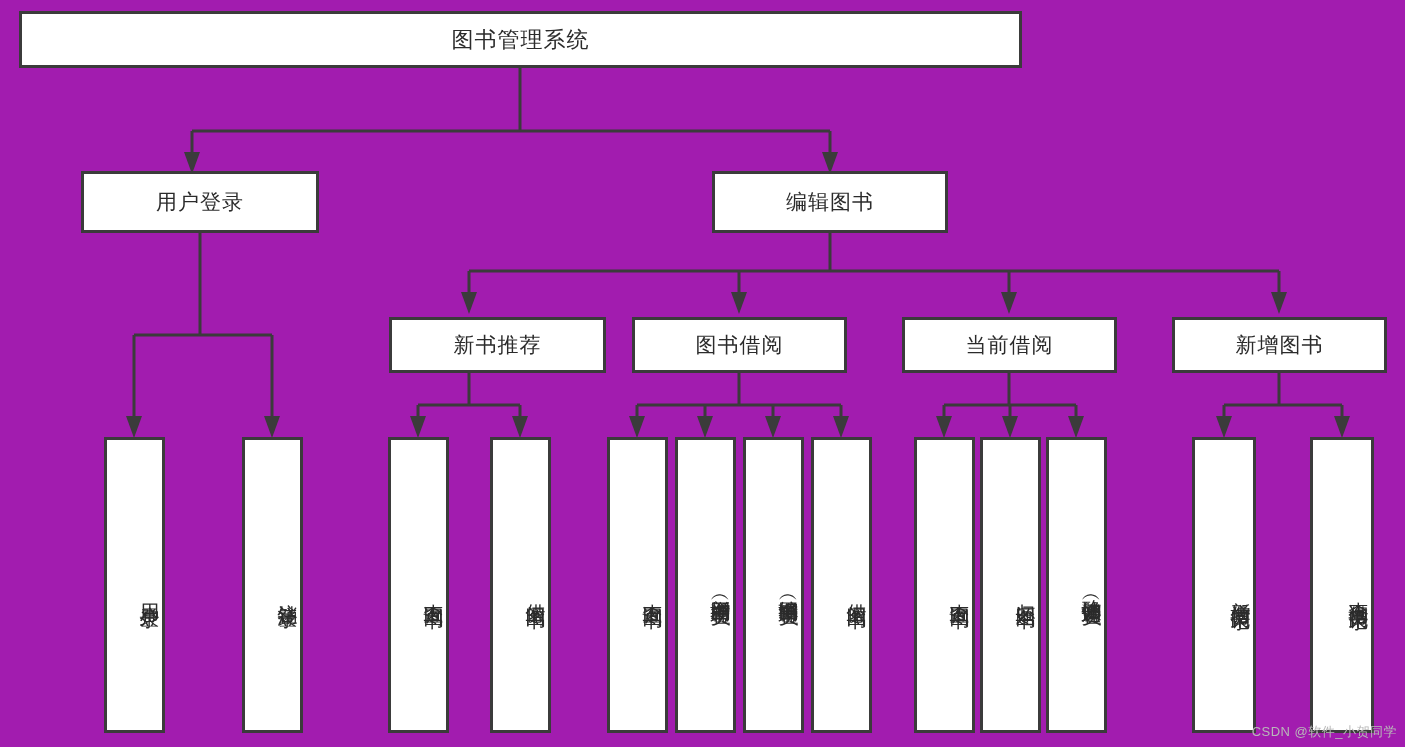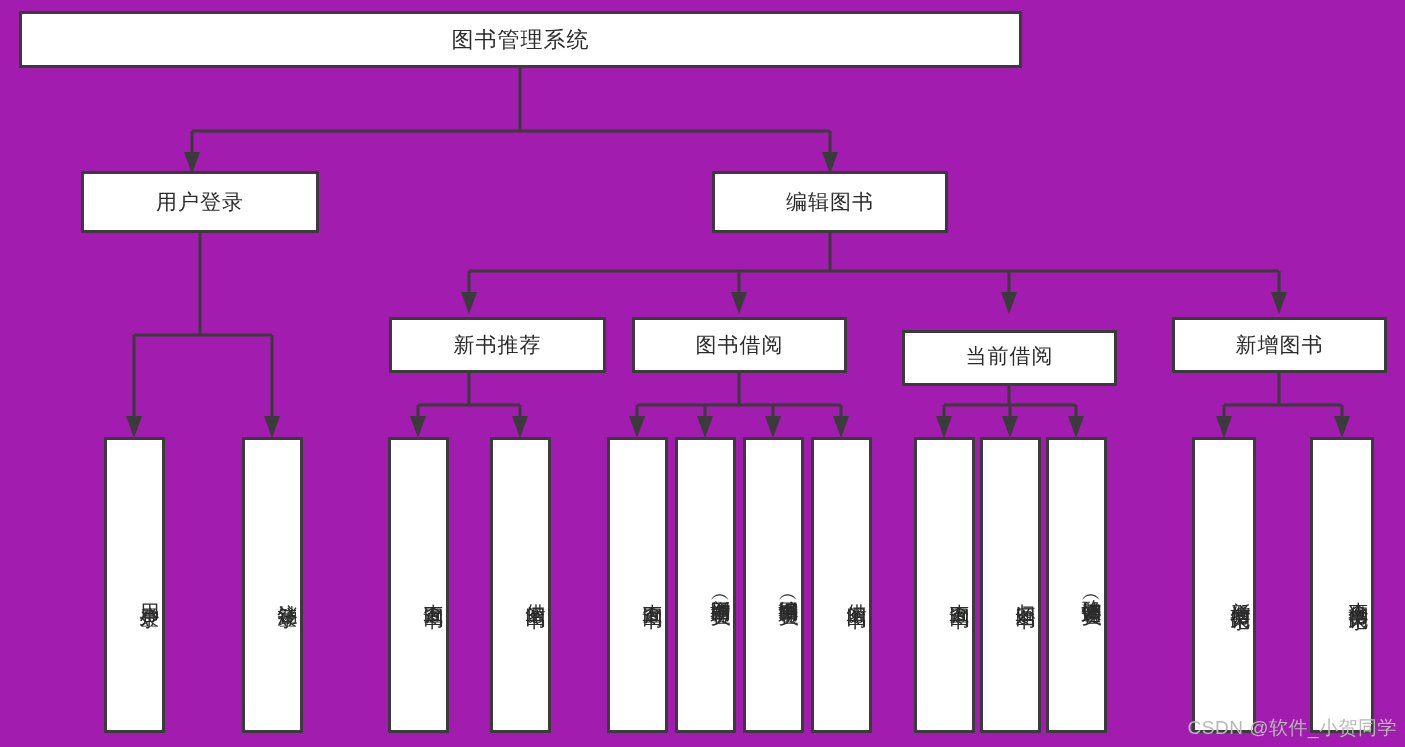--- a/index.html
+++ b/index.html
@@ -52,21 +52,21 @@
     padding-top: 6px;
     letter-spacing: 1px;
   }
   .node.root {
     font-size: 22px;
   }
   #watermark {
     position: absolute;
     right: 8px;
     bottom: 6px;
-    font-size: 19px;
+    font-size: 13px;
     color: #b8b8b8;
     letter-spacing: 0.5px;
     z-index: 5;
     white-space: nowrap;
   }
 </style>
 </head>
 <body>
 
 <div id="diagram-root">
@@ -152,21 +152,21 @@
   <div class="node root" style="left:19px; top:11px; width:1003px; height:57px;">图书管理系统</div>
 
   <div class="node" style="left:81px; top:171px; width:238px; height:62px;">用户登录</div>
 
   <div class="node" style="left:712px; top:171px; width:236px; height:62px;">编辑图书</div>
 
   <div class="node" style="left:361px; top:317px; width:217px; height:56px;margin-left:28px;">新书推荐</div>
 
   <div class="node" style="left:632px; top:317px; width:215px; height:56px;">图书借阅</div>
 
-  <div class="node" style="left:902px; top:330px; width:215px; height:56px;font-family:Liberation Mono, monospace;">当前借阅</div>
+  <div class="node" style="left:902px; top:317px; width:215px; height:56px;">当前借阅</div>
 
   <div class="node" style="left:1172px; top:317px; width:215px; height:56px;">新增图书</div>
 
   <div class="node leaf" style="left:104px; top:437px; width:61px; height:296px;">用户登录</div>
 
   <div class="node leaf" style="left:242px; top:437px; width:61px; height:296px;">注销登录</div>
 
   <div class="node leaf" style="left:388px; top:437px; width:61px; height:296px;">查询图书</div>
 
   <div class="node leaf" style="left:490px; top:437px; width:61px; height:296px;">借阅图书</div>

